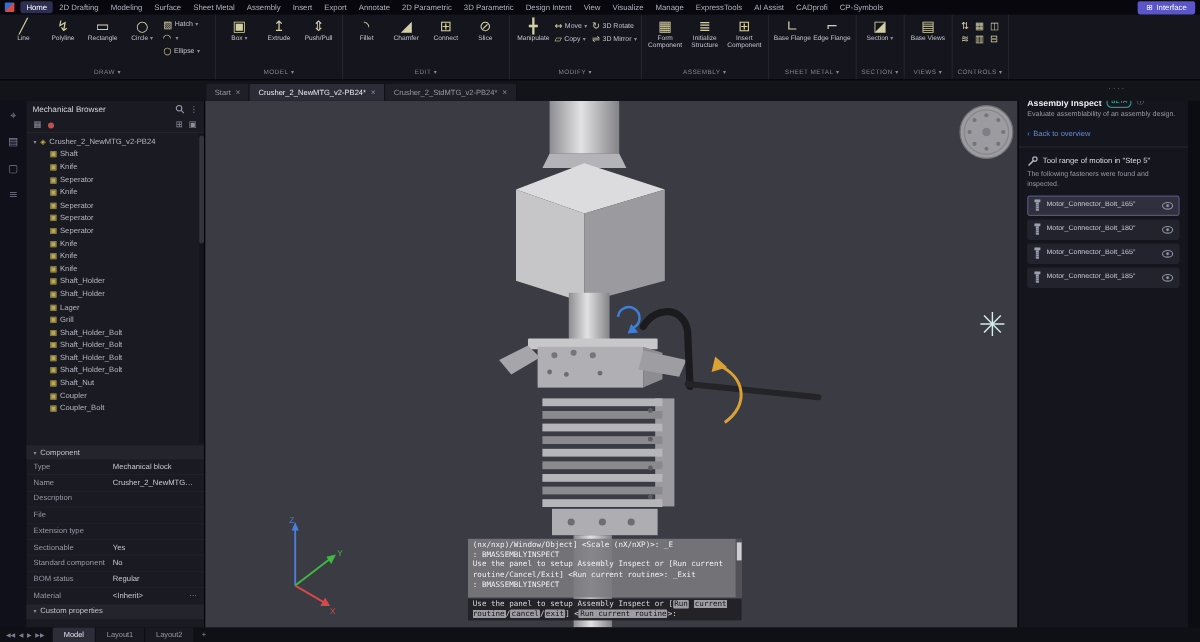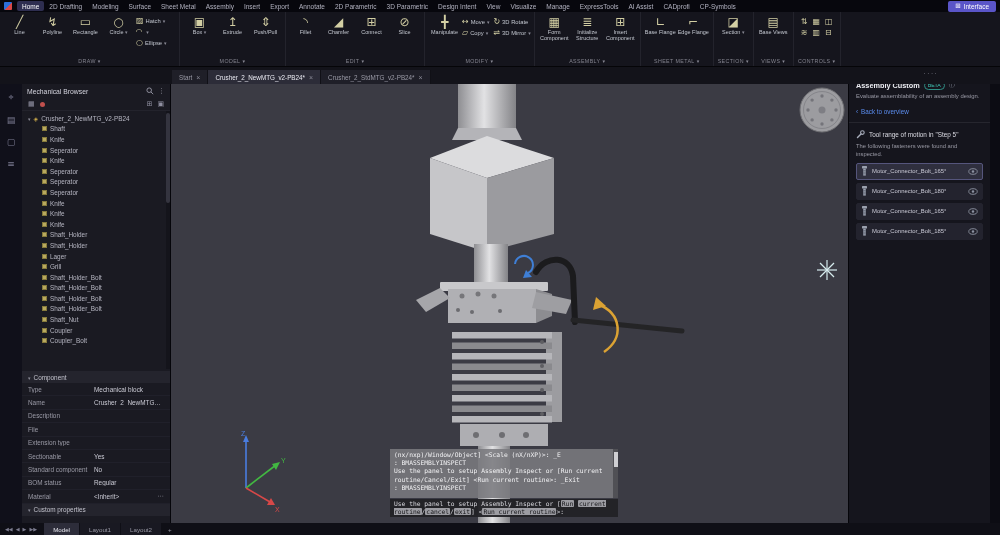--- a/index.html
+++ b/index.html
@@ -747,21 +747,21 @@
   <div class="cmdprompt">
     <span>
       
     <span class="cpart">Use the panel to setup Assembly Inspect or [</span><span class="cpart hl">Run</span><span class="cpart"> </span><span class="cpart hl">current routine</span><span class="cpart">/</span><span class="cpart hl">cancel</span><span class="cpart">/</span><span class="cpart hl">exit</span><span class="cpart">] &lt;</span><span class="cpart hl">Run current routine</span><span class="cpart">&gt;:</span></span>
   </div>
 </div>
 
 <div class="inspect">
   <div class="idots i-dots"></div>
   <div class="ititle">
-    <span class="t">Assembly Custom</span>
+    <span class="t">Assembly Inspect</span>
     <span class="beta">BETA</span>
     <span class="i-info"></span>
   </div>
   <div class="idesc">Evaluate assemblability of an assembly design.</div>
   <div class="iback">
     <span class="i-back"></span>
     <span>Back to overview</span>
   </div>
   <div class="idivider"></div>
   <div class="istep">

